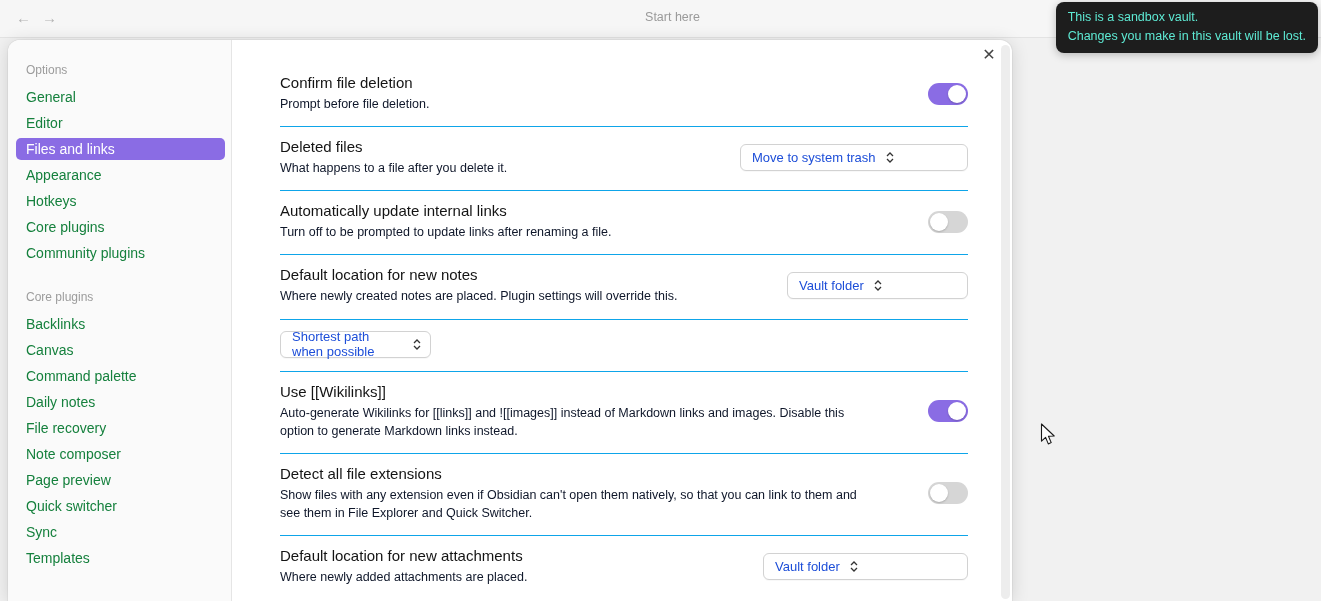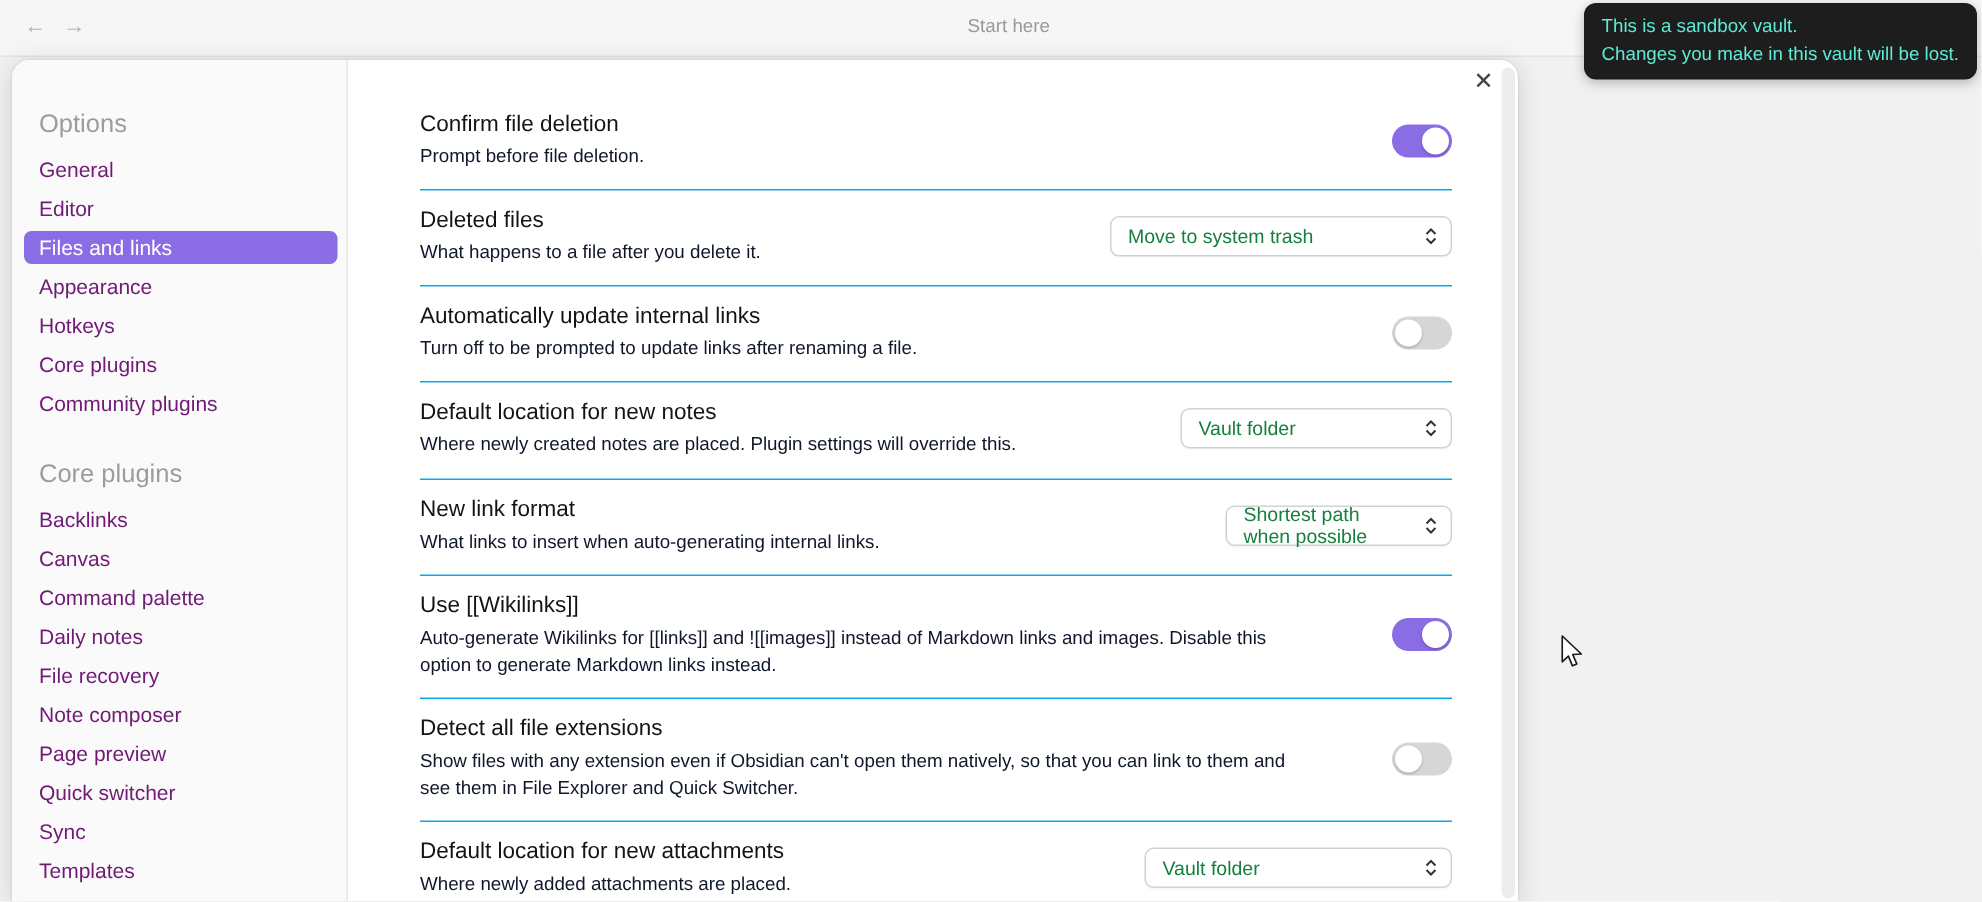--- a/index.html
+++ b/index.html
@@ -54,30 +54,30 @@
   }
 
   
   .side {
     width: 224px; flex: 0 0 224px;
     background: #fafafa;
     border-right: 1px solid #e5e5e5;
     padding-top: 22px;
   }
   .side-header {
-    font-size: 17px; color: #9c9c9c;
-    margin: 11px 0 9px 18px;
+    font-size: 12px; color: #9c9c9c;
+    margin: 1px 0 9px 18px;
   }
   .side-header.second { margin-top: 26px; }
   .side-item {
     height: 22px; line-height: 22px;
     margin: 0 6px 4px 8px;
     padding-left: 10px;
     border-radius: 5px;
-    font-size: 14px; color: #701a75;
+    font-size: 14px; color: #15803d;
     cursor: default;
     white-space: nowrap;
   }
   .side-item.selected { background: #8a6ce4; color: #ffffff; }
 
   
   .content {
     flex: 1;
     padding: 16px 44px 0 48px;
     position: relative;
@@ -111,23 +111,23 @@
   }
   .toggle.on  { background: #8a6ce4; }
   .toggle.on .knob { right: 2px; }
   .toggle.off { background: #d6d6d6; }
   .toggle.off .knob { left: 2px; }
 
   
   .select {
     height: 27px; border: 1px solid #d2d2d2; border-radius: 6px;
     background: #ffffff;
-    display: flex; align-items: center; justify-content: space-between;
+    display: flex; align-items: center; 
     padding: 0 9px 0 11px;
-    font-size: 13px; color: #15803d;
+    font-size: 13px; color: #1d4ed8;
     box-shadow: 0 1px 1px rgba(0,0,0,0.03);
     flex: 0 0 auto;
   }
   .select .updown { display: inline-flex; flex-direction: column; gap: 1px; margin-left: 10px; }
   .select .updown svg { display: block; }
 
   
   .scrollbar {
     position: absolute; top: 3px; right: 2px; bottom: 0;
     width: 9px;
@@ -232,24 +232,20 @@
               <path d="M1 4 L4 1 L7 4" fill="none" stroke="#333" stroke-width="1.3"></path>
             </svg>
           <svg width="8" height="5" viewBox="0 0 8 5">
               <path d="M1 1 L4 4 L7 1" fill="none" stroke="#333" stroke-width="1.3"></path>
             </svg>
         </span>
       </div>
     </div>
 
     <div class="row">
-      <div class="row-info">
-        <div class="row-title">New link format</div>
-        <div class="row-desc">What links to insert when auto-generating internal links.</div>
-      </div>
       <div class="select" style="width:151px;">
         <span>Shortest path when possible</span>
         <span class="updown">
           <svg width="8" height="5" viewBox="0 0 8 5">
               <path d="M1 4 L4 1 L7 4" fill="none" stroke="#333" stroke-width="1.3"></path>
             </svg>
           <svg width="8" height="5" viewBox="0 0 8 5">
               <path d="M1 1 L4 4 L7 1" fill="none" stroke="#333" stroke-width="1.3"></path>
             </svg>
         </span>

